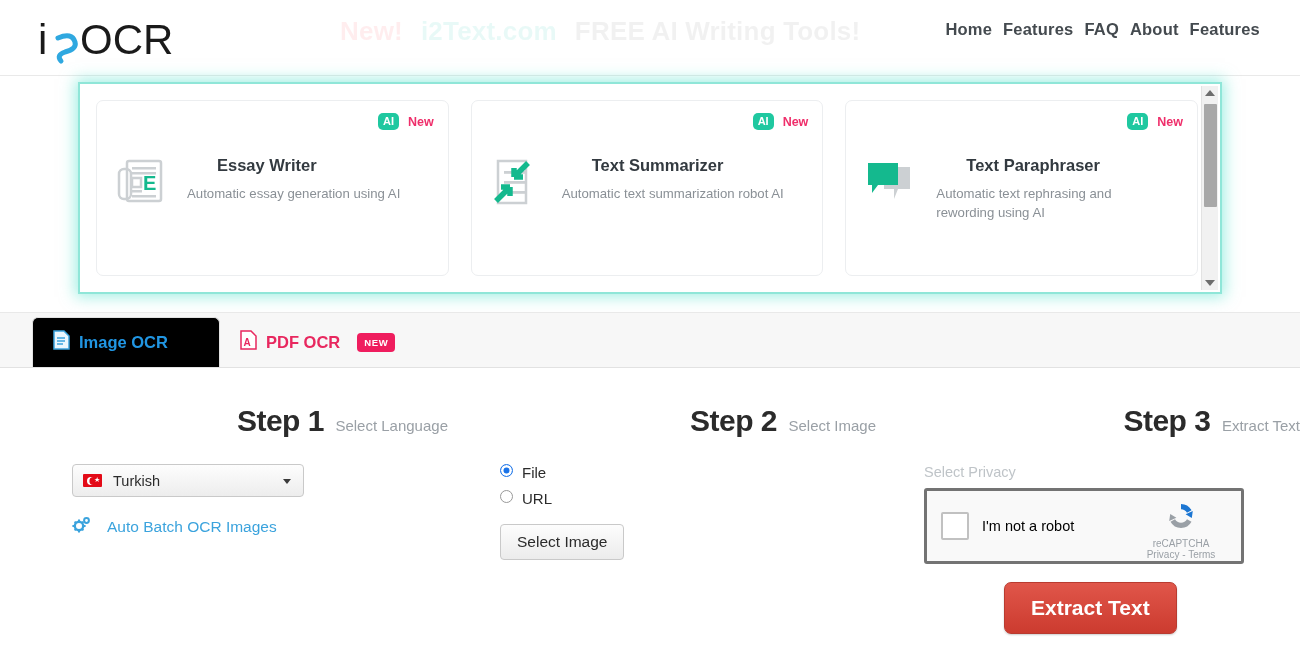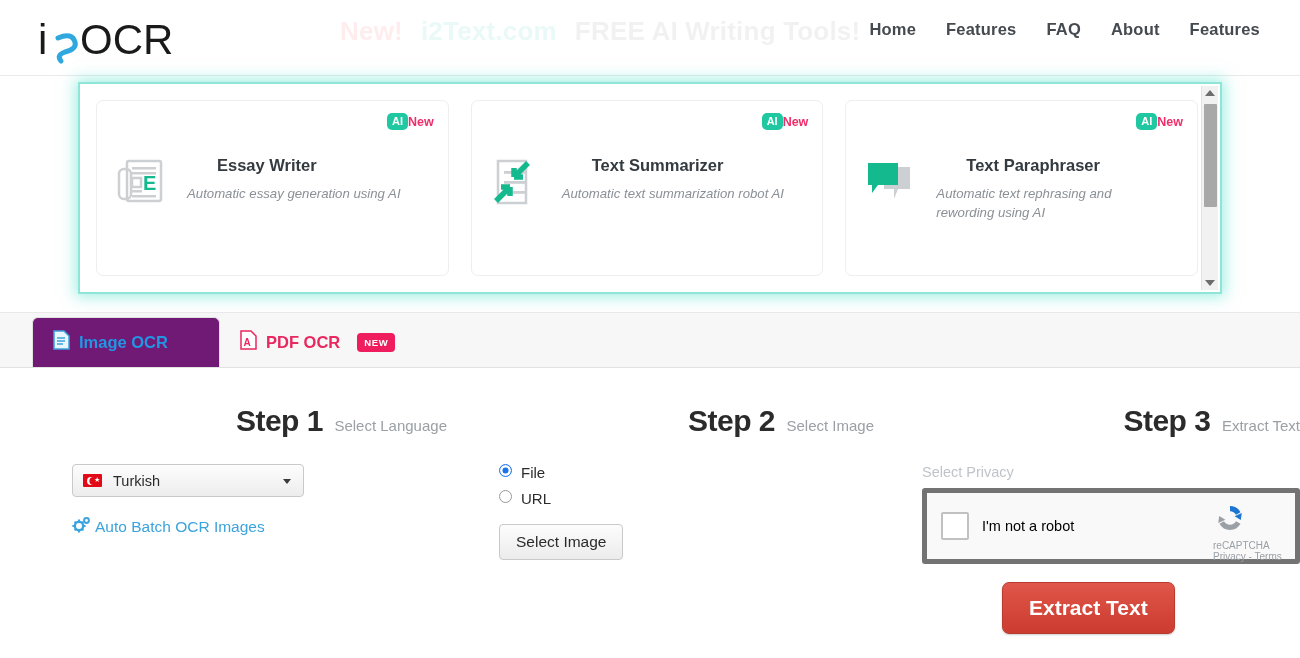--- a/index.html
+++ b/index.html
@@ -39,21 +39,21 @@
   .promo-new  { color: #ff5566; opacity: .10; }
   .promo-site { color: #2bc9b4; opacity: .10; margin-left: 18px; }
   .promo-rest { color: #6d6d6d; opacity: .09; margin-left: 18px; }
 
   .nav {
     position: absolute;
     right: 40px;
     top: 20px;
     display: flex;
     align-items: flex-end;
-    gap: 30px;
+    gap: 11px;
   }
   .nav a {
     color: #444a4f;
     font-size: 16.5px;
     font-weight: bold;
     text-decoration: none;
     letter-spacing: .2px;
   }
 
   
@@ -78,20 +78,21 @@
     background: #fff;
     position: relative;
     padding: 10px 16px;
   }
   .card-badges {
     position: absolute;
     right: 14px;
     top: 12px;
     display: flex;
     align-items: center;
+    gap: 9px;
   }
   .badge-ai {
     background: #1fc8a0;
     color: #ffffff;
     font-size: 11px;
     font-weight: bold;
     border-radius: 5px;
     padding: 3px 5px 3px 5px;
     line-height: 1;
   }
@@ -113,21 +114,20 @@
     font-weight: bold;
     color: #333a40;
     margin-bottom: 9px;
     margin-left: 30px;
   }
   .card-desc {
     font-size: 13.2px;
     color: #8a9096;
     line-height: 1.45;
     max-width: 235px;
-    font-style: italic;
   }
 
   
   .scrollbar {
     position: absolute;
     right: 2px; top: 2px; bottom: 2px;
     width: 17px;
     background: #f1f1f1;
     border-left: 1px solid #e2e2e2;
     display: flex;
@@ -169,21 +169,21 @@
   .tab {
     display: flex;
     align-items: center;
     gap: 9px;
     padding: 12px 26px 13px 20px;
     font-size: 16.5px;
     font-weight: bold;
     cursor: pointer;
   }
   .tab-active {
-    background: #701a75;
+    background: #000000;
     color: #2196e3;
     border: 1px solid #e2e2e2;
     border-bottom: none;
     border-radius: 6px 6px 0 0;
     min-width: 188px;
   }
   .tab-inactive { color: #e8285f; }
   .tab-new {
     background: #ef1d5e;
     color: #fff;
@@ -263,21 +263,21 @@
     right: 12px; top: 14px;
     width: 0; height: 0;
     border-left: 4.5px solid transparent;
     border-right: 4.5px solid transparent;
     border-top: 5px solid #3b3b3b;
   }
 
   .batch-link {
     display: flex;
     align-items: center;
-    gap: 4px;
+    gap: 16px;
     margin-top: 19px;
     color: #3ba3dd;
     font-size: 15.5px;
     text-decoration: none;
     cursor: pointer;
   }
 
   
   .radio-row {
     display: flex;
@@ -310,24 +310,24 @@
     font-family: "Liberation Sans", sans-serif;
   }
 
   
   .captcha-label {
     font-size: 14.5px;
     color: #bfc4c8;
     margin-bottom: 8px;
   }
   .recaptcha {
-    width: 378px;
+    width: 320px;
     height: 76px;
     background: #f9f9f9;
-    border: 5px solid #737373;
+    border: 3px solid #737373;
     border-radius: 3px;
     display: flex;
     align-items: center;
     padding: 0 14px;
     position: relative;
   }
   .cb-box {
     width: 28px; height: 28px;
     background: #fff;
     border: 2px solid #c1c1c1;
@@ -335,23 +335,23 @@
     flex: 0 0 28px;
     cursor: pointer;
   }
   .cb-text {
     margin-left: 13px;
     font-size: 14.5px;
     color: #000;
   }
   .rc-brand {
     position: absolute;
-    right: 4px;
+    right: 21px;
     top: 8px;
-    text-align: left;
+    text-align: center;
     width: 78px;
   }
   .rc-name { font-size: 10px; color: #9aa0a6; margin-top: 1px; }
   .rc-legal { font-size: 10px; color: #9aa0a6; }
 
   .btn-extract {
     margin: 18px 0 0 80px;
     padding: 13px 26px;
     font-size: 21px;
     font-weight: bold;

